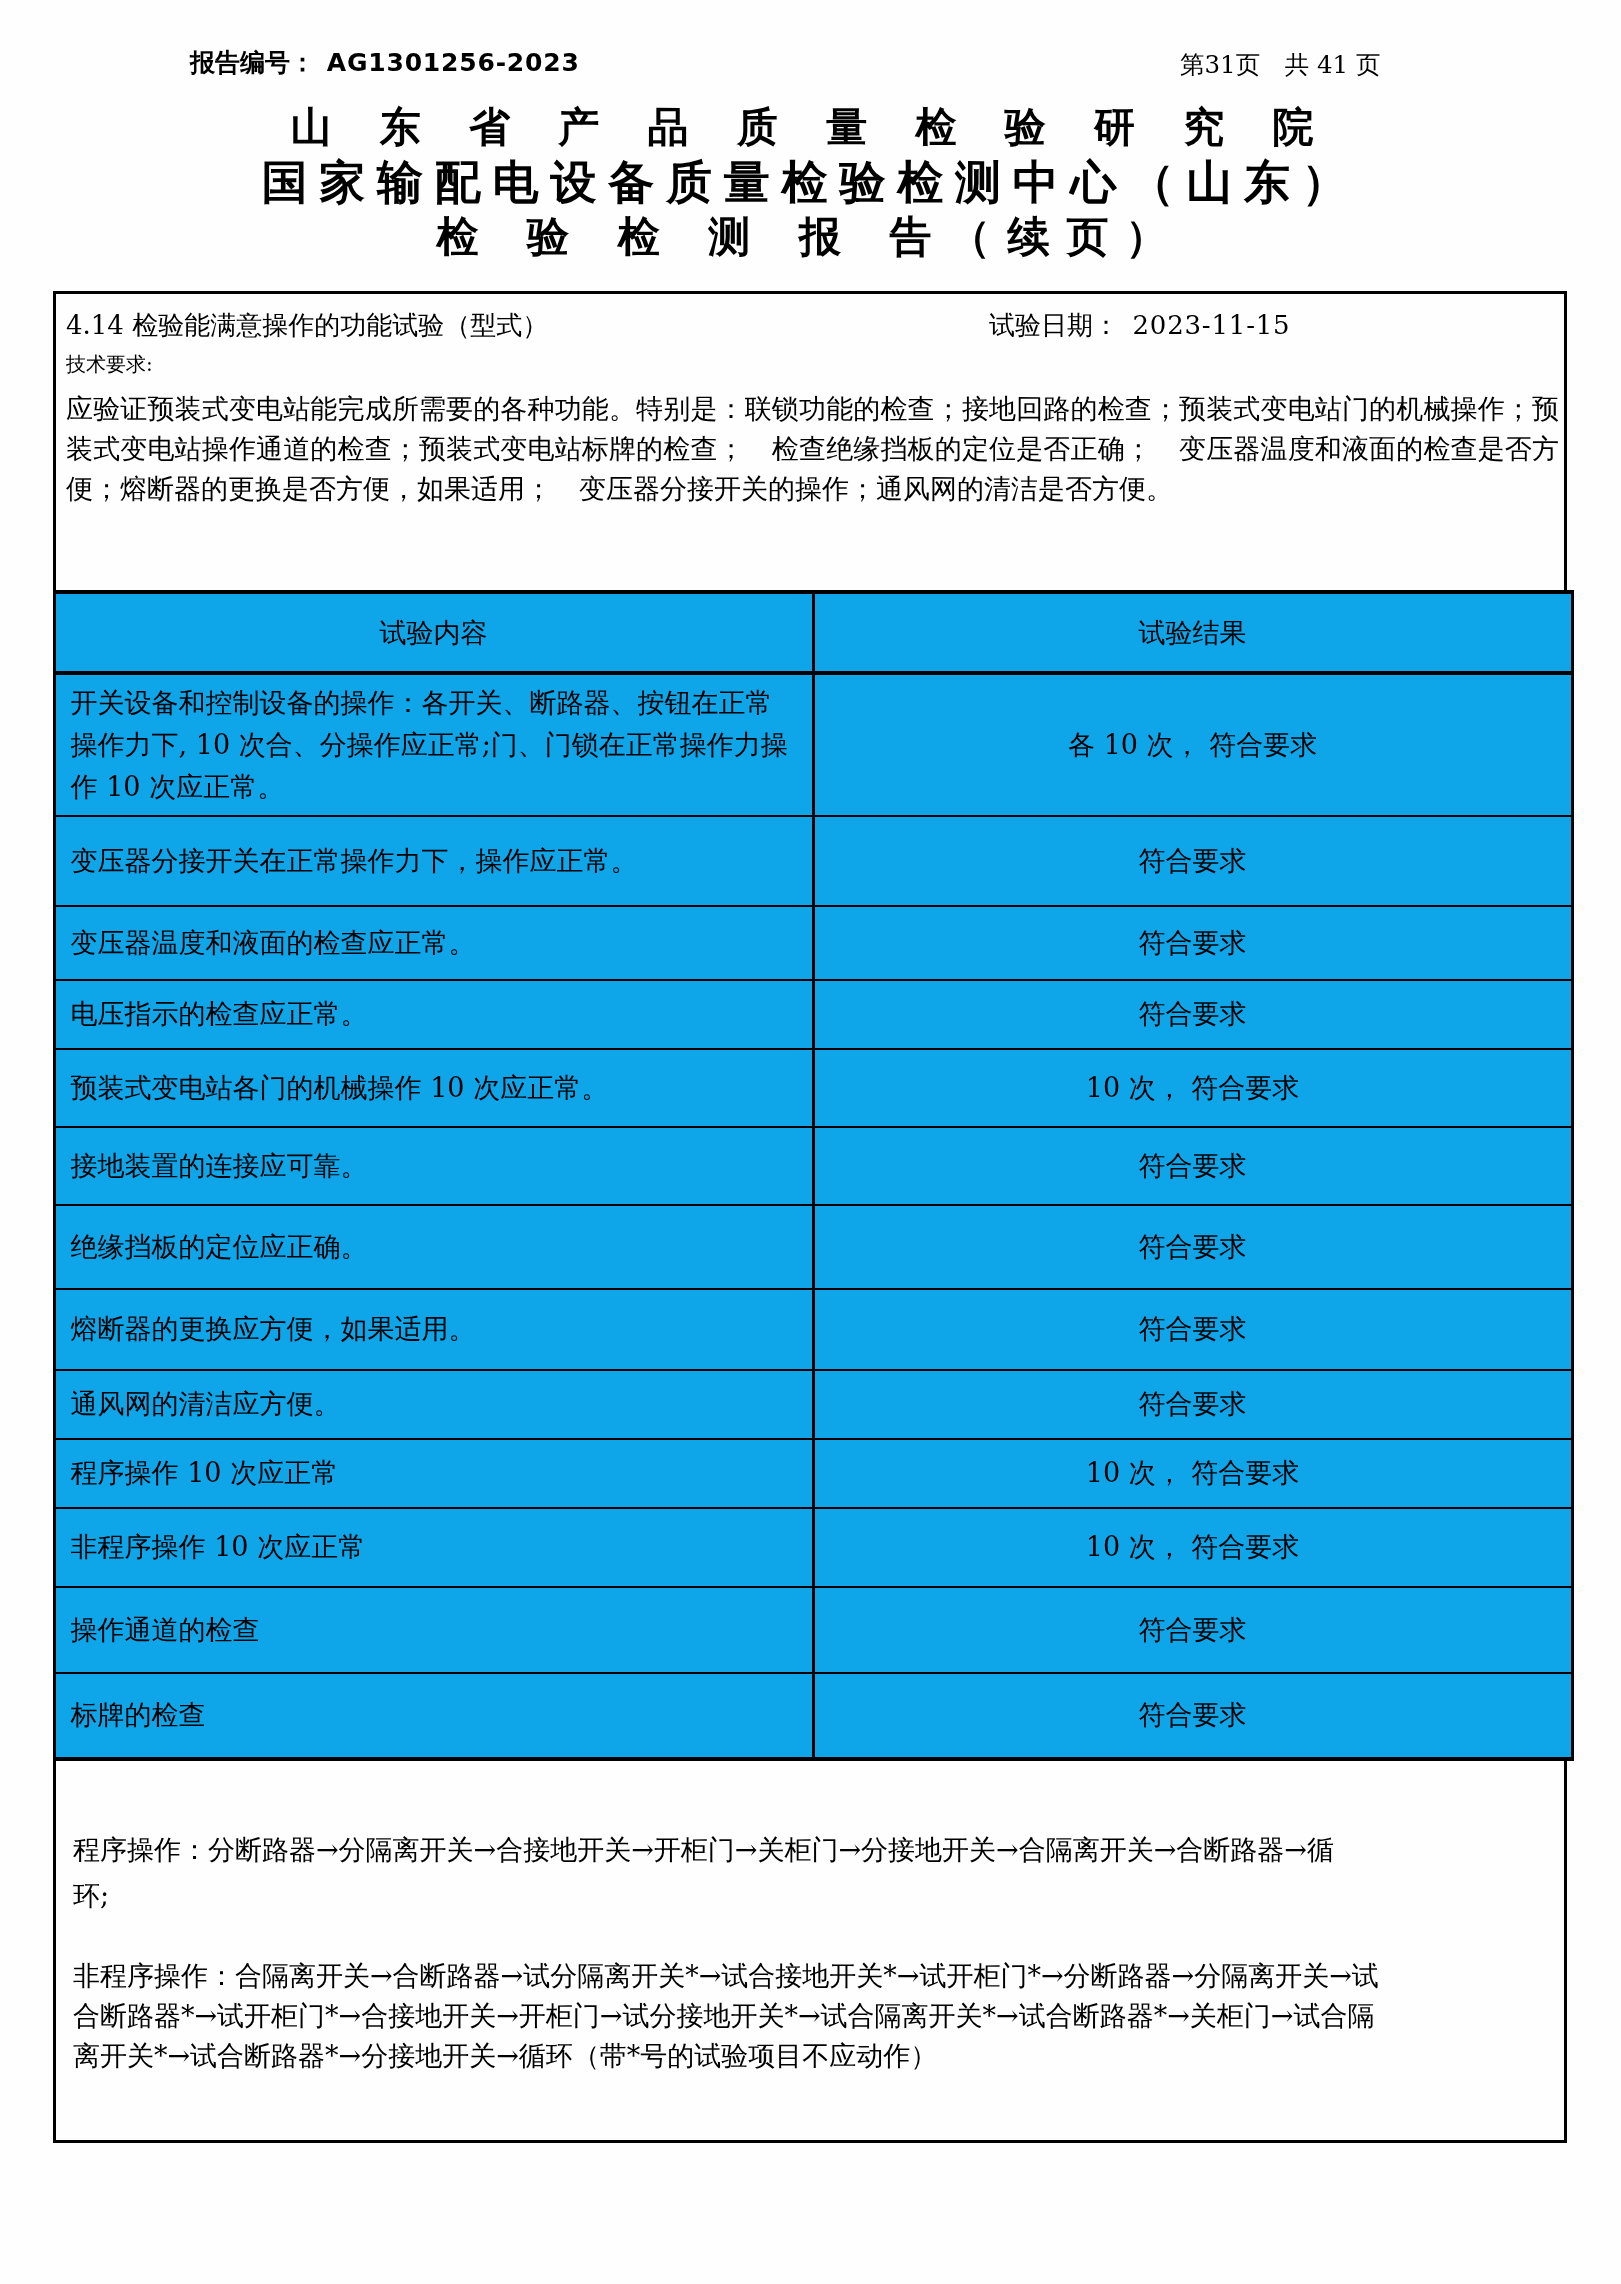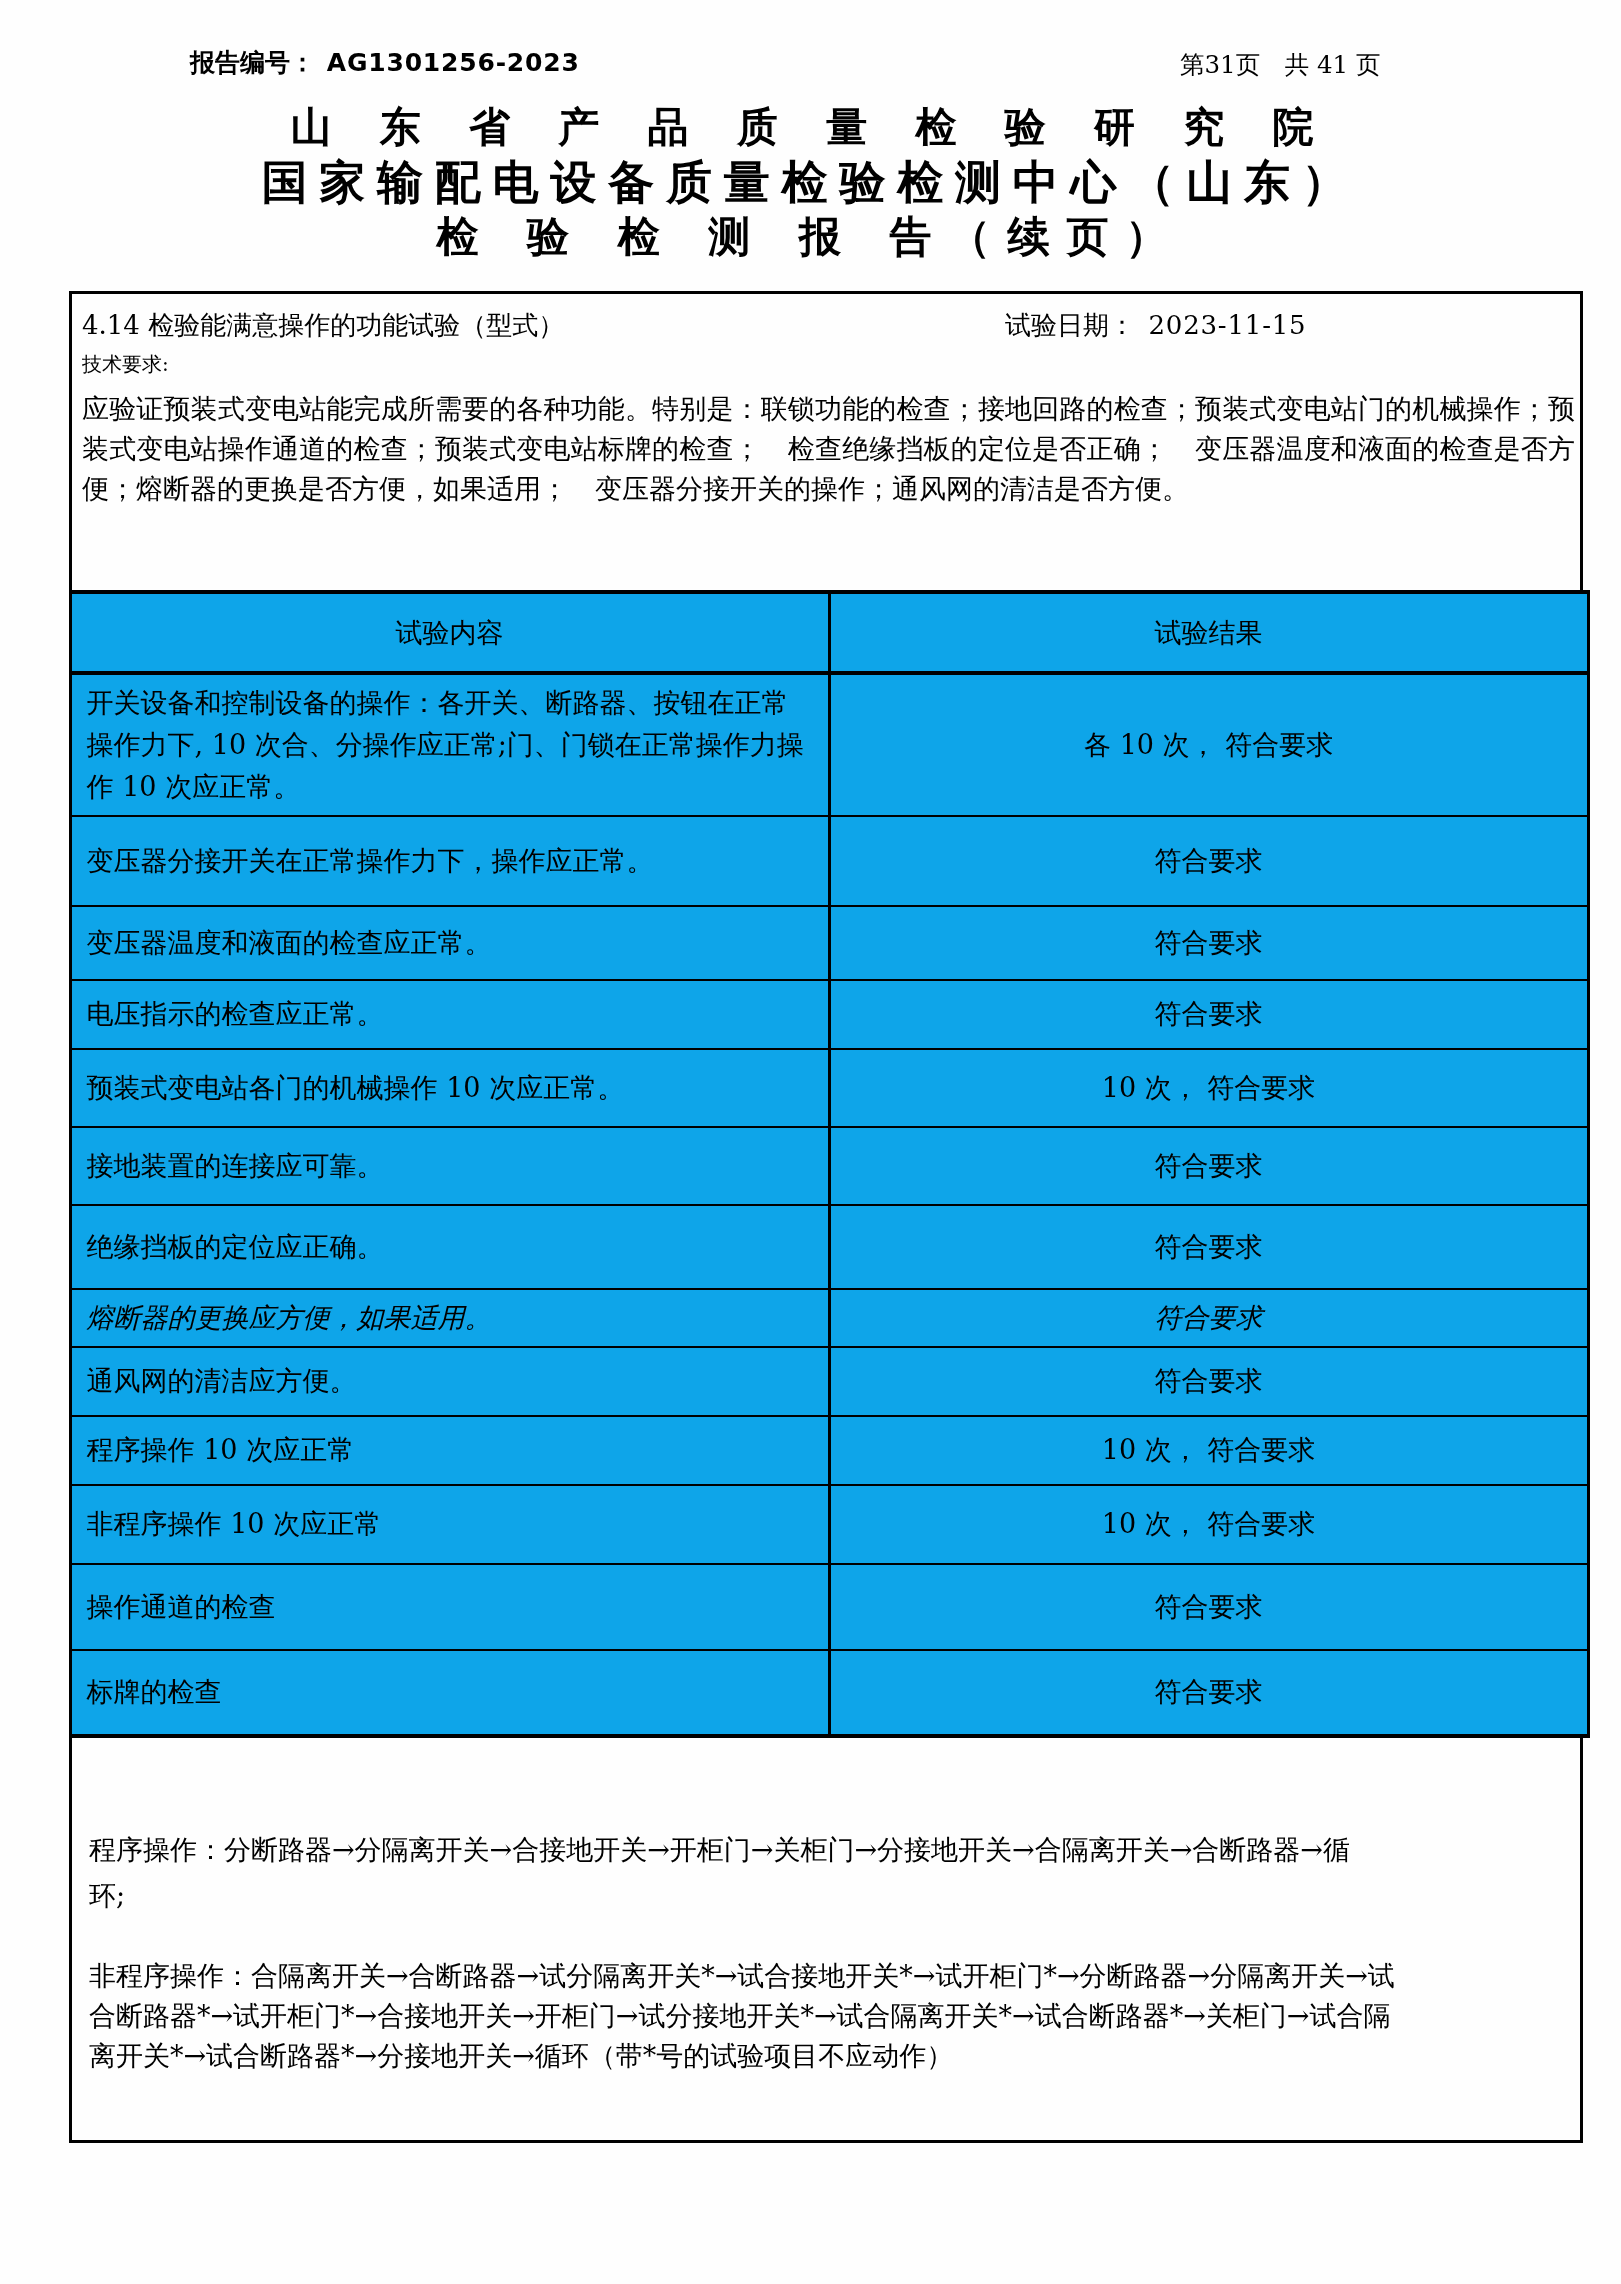--- a/index.html
+++ b/index.html
@@ -15,21 +15,21 @@
   .report-no-label { font-weight:bold; font-family:"DejaVu Serif","Liberation Serif",serif; }
   .report-no-value { font-family:"DejaVu Sans","Liberation Sans",sans-serif; font-weight:600; margin-left:11.8px; letter-spacing:0.8px; }
   .page-indicator { position:absolute; left:1180px; top:1.7px; white-space:nowrap; font-size:24.5px; }
   
   .titles { position:absolute; top:100px; left:0; width:100%; text-align:center;
             font-family:"DejaVu Sans","Liberation Sans",sans-serif; font-weight:bold; }
   .title-1 { font-size:41px; letter-spacing:17px; line-height:54px; }
   .title-2 { font-size:46px; letter-spacing:11.8px; line-height:56px; }
   .title-3 { font-size:42px; letter-spacing:17px; line-height:54px; }
   
-  .main-box { position:absolute; left:69px; top:291px; width:1514px; height:1852px;
+  .main-box { position:absolute; left:53px; top:291px; width:1514px; height:1852px;
               border:3.4px solid #000; background:#fefefe;padding-left:8px; }
   .clause-line { position:absolute; top:13.5px; left:0; width:100%; font-size:26px; }
   .clause-heading { position:absolute; left:10px; top:0; white-space:nowrap; }
   .test-date { position:absolute; left:933px; top:0; white-space:nowrap; }
   .test-date-value { margin-left:13.5px; letter-spacing:0.8px; }
   .tech-label { position:absolute; top:57px; left:10px; font-size:20px; }
   .tech-text { position:absolute; top:95px; left:10px; width:1493px; font-size:27px;
                line-height:40px; text-align:justify; }
   
   table.results { position:absolute; top:296px; left:-3.4px; width:1521px;
@@ -105,21 +105,21 @@
         <td class="cell-result">10 次， 符合要求</td>
       </tr>
       <tr style="height:78px;">
         <td class="cell-content">接地装置的连接应可靠。</td>
         <td class="cell-result">符合要求</td>
       </tr>
       <tr style="height:84px;">
         <td class="cell-content">绝缘挡板的定位应正确。</td>
         <td class="cell-result">符合要求</td>
       </tr>
-      <tr style="height:58px;font-style:italic;">
+      <tr style="height:81px;">
         <td class="cell-content">熔断器的更换应方便，如果适用。</td>
         <td class="cell-result">符合要求</td>
       </tr>
       <tr style="height:69px;">
         <td class="cell-content">通风网的清洁应方便。</td>
         <td class="cell-result">符合要求</td>
       </tr>
       <tr style="height:69px;">
         <td class="cell-content">程序操作 10 次应正常</td>
         <td class="cell-result">10 次， 符合要求</td>

